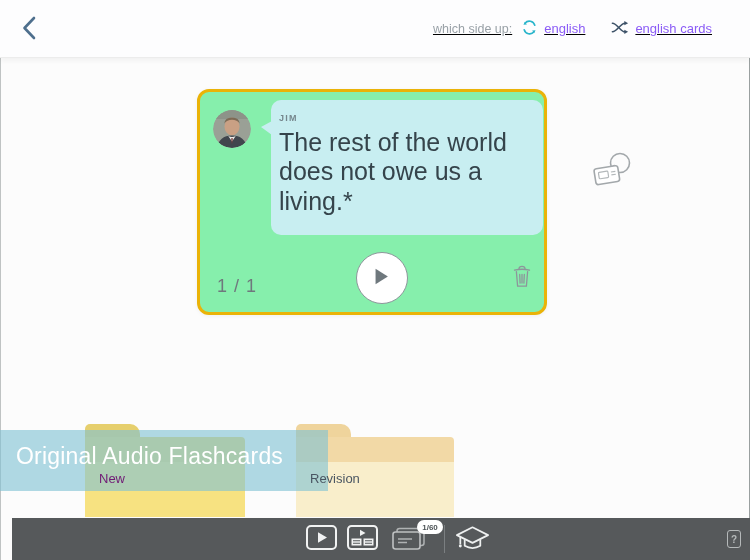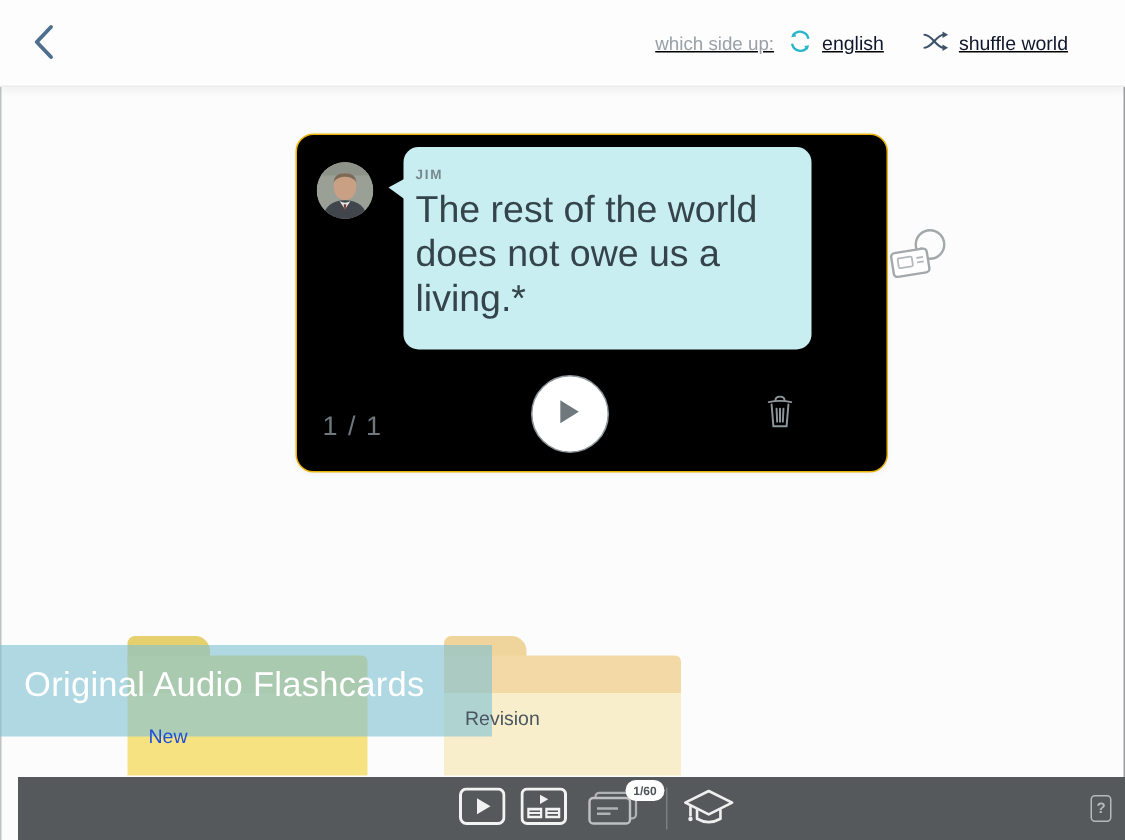--- a/index.html
+++ b/index.html
@@ -6,25 +6,25 @@
   *{box-sizing:border-box;font-family:"Liberation Sans", sans-serif;}
   .screen{position:relative;width:750px;height:560px;background:#fcfcfc;overflow:hidden;
     box-shadow:inset 1px 0 0 #bfc3c3, inset -1px 0 0 #9aa0a0;}
   
   .topbar{position:absolute;top:0;left:0;width:750px;height:57px;background:#fdfdfe;
     box-shadow:0 1px 0 #ececec, 0 4px 5px rgba(0,0,0,0.045);z-index:10;}
   .back-btn{position:absolute;left:14px;top:14px;width:30px;height:30px;background:none;border:none;cursor:pointer;padding:0;}
   .topbar-right{position:absolute;right:38px;top:0;height:57px;display:flex;align-items:center;text-decoration:underline;}
   .which-side{color:#99a1a7;font-size:12.5px;margin-right:9px;}
   .tb-link{display:flex;align-items:center;background:none;border:none;padding:0;cursor:pointer;}
-  .tb-link .lbl{color:#0f172a;font-size:13px;margin-left:6px;text-align:right;}
+  .tb-link .lbl{color:#8b5cf6;font-size:13px;margin-left:6px;text-align:right;}
   .gap26{width:26px;}
   
-  .flashcard{position:absolute;left:197px;top:89px;width:395px;height:226px;background:#000000;
-    border:1px solid #eab308;border-radius:12px;box-shadow:0 1px 4px rgba(0,0,0,0.05);}
+  .flashcard{position:absolute;left:197px;top:89px;width:350px;height:226px;background:#86efac;
+    border:3px solid #eab308;border-radius:12px;box-shadow:0 1px 4px rgba(0,0,0,0.05);}
   .avatar{position:absolute;left:13px;top:18px;width:38px;height:38px;border-radius:50%;overflow:hidden;}
   .bubble{position:absolute;left:71px;top:8px;width:272px;height:135px;background:#c8eef1;border-radius:10px;
     padding:13px 8px 0 8px;}
   .bubble-tail{position:absolute;left:-10px;top:21px;width:0;height:0;
     border-top:6px solid transparent;border-bottom:8px solid transparent;border-right:11px solid #c8eef1;}
   .speaker{font-size:9px;letter-spacing:1.2px;color:#76878d;font-weight:bold;margin-bottom:5px;}
   .front-text{margin:0;width:258px;font-size:25px;line-height:1.17;color:#35444b;font-weight:400;}
   .counter{position:absolute;left:17px;top:184px;font-size:18px;color:#6f787d;letter-spacing:1px;}
   .play-btn{position:absolute;left:156px;top:160px;width:52px;height:52px;border-radius:50%;
     border:1.5px solid #8d969b;background:#fff;cursor:pointer;display:flex;align-items:center;justify-content:center;padding-left:4px;}
@@ -33,21 +33,21 @@
   
   .folder{position:absolute;top:424px;height:93px;cursor:pointer;}
   .folder-tab{position:absolute;top:0;left:0;width:55px;height:18px;border-radius:5px 10px 0 0;}
   .folder-band{position:absolute;top:13px;left:0;right:0;height:25px;border-radius:0 4px 0 0;}
   .folder-body{position:absolute;top:38px;left:0;right:0;bottom:0;}
   .folder-label{position:absolute;top:47px;left:14px;font-size:13px;z-index:8;}
   .f-new{left:85px;width:160px;}
   .f-new .folder-tab{background:#e6cf6d;}
   .f-new .folder-band{background:#edd773;}
   .f-new .folder-body{background:#f7e281;}
-  .f-new .folder-label{color:#1d4ed8;margin-top:12px;}
+  .f-new .folder-label{color:#701a75;}
   .f-rev{left:296px;width:158px;}
   .f-fav{left:506px;width:157px;}
   .manila .folder-tab{background:#efd49c;}
   .manila .folder-band{background:#f2d9a6;}
   .manila .folder-body{background:#f9eecb;}
   .manila .folder-label{color:#4a5662;}
   .banner{position:absolute;left:0;top:430px;width:328px;height:61px;background:rgba(127,193,211,0.62);z-index:5;text-decoration:underline;}
   .banner-title{position:absolute;left:16px;top:13px;margin:0;font-size:23px;font-weight:500;color:#ffffff;letter-spacing:0.2px;}
   
   .toolbar{position:absolute;left:0;top:518px;width:750px;height:42px;background:#56595b;z-index:9;margin-left:12px;}
@@ -96,21 +96,21 @@
         <span>
           <svg width="18" height="15" viewBox="0 0 20 16">
             <g fill="none" stroke="#3d5268" stroke-width="1.6" stroke-linecap="round">
               <path d="M1.5 3.2 C7 3.2 10.5 12.8 15.5 12.8"></path>
               <path d="M1.5 12.8 C7 12.8 10.5 3.2 15.5 3.2"></path>
             </g>
             <path d="M14.8 0.8 L19 3.2 L14.8 5.6 Z" fill="#3d5268"></path>
             <path d="M14.8 10.4 L19 12.8 L14.8 15.2 Z" fill="#3d5268"></path>
           </svg>
         </span>
-        <span class="lbl">shuffle world</span>
+        <span class="lbl">english cards</span>
       </button>
     </div>
   </header>
 
   <section class="flashcard">
     <div class="avatar">
       <svg width="38" height="38" viewBox="0 0 38 38">
         <defs>
             <clipPath id="avc">
               <circle cx="19" cy="19" r="19"></circle>

